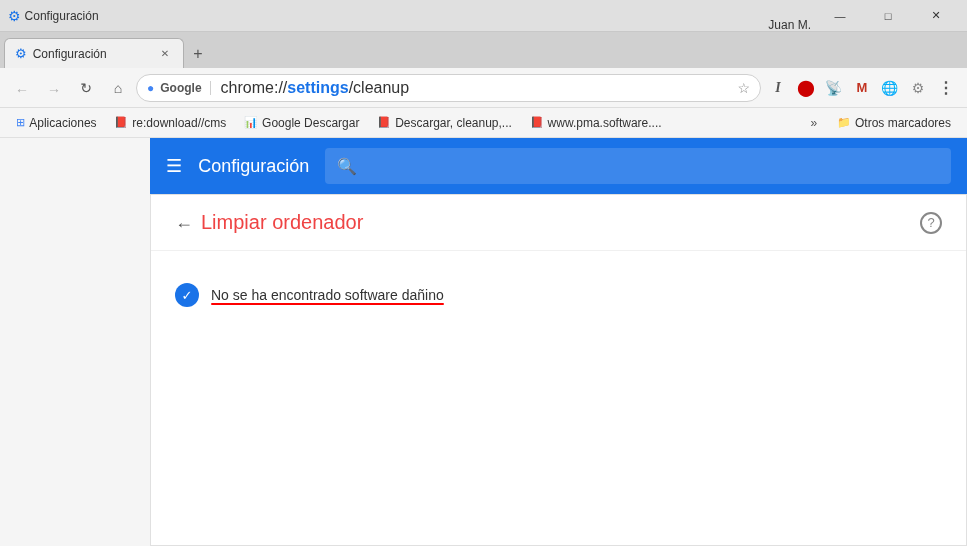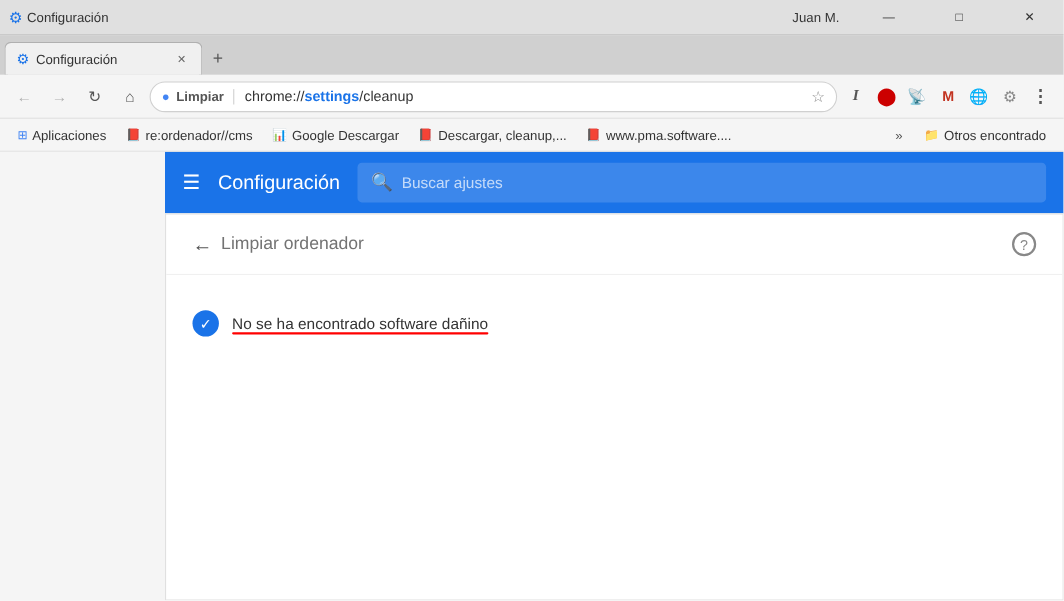--- a/index.html
+++ b/index.html
@@ -5,21 +5,21 @@
     * { margin: 0; padding: 0; box-sizing: border-box; }
     body { width: 967px; height: 546px; overflow: hidden; font-family: 'Segoe UI', Arial, sans-serif; background: #f0f0f0; }
 
     
     .titlebar {
       display: flex; align-items: center; justify-content: space-between;
       background: #e0e0e0; height: 32px; padding: 0 8px;
       border-bottom: 1px solid #c8c8c8;
     }
     .titlebar-left { display: flex; align-items: center; gap: 4px; font-size: 12px; color: #333; }
-    .titlebar-right { display: flex; align-items: center; gap: 18px; }
+    .titlebar-right { display: flex; align-items: flex-end; gap: 2px; }
     .titlebar-btn {
       width: 46px; height: 32px; border: none; background: transparent;
       cursor: pointer; display: flex; align-items: center; justify-content: center;
       font-size: 11px; color: #333;
     }
     .user-name { font-size: 12px; color: #333; margin-right: 4px; }
 
     
     .tabbar {
       display: flex; align-items: flex-end; background: #d0d0d0; height: 36px; padding: 0 4px;
@@ -54,21 +54,21 @@
       color: #555; font-size: 14px;
     }
     .nav-btn.disabled { color: #b0b0b0; cursor: default; }
     .address-bar {
       flex: 1; display: flex; align-items: center; background: white;
       border: 1px solid #d0d0d0; border-radius: 20px; padding: 0 10px;
       height: 28px; gap: 6px;
     }
     .address-bar .chrome-icon { font-size: 12px; color: #555; }
     .address-bar .chrome-label { font-size: 12px; color: #555; font-weight: 600; border-right: 1px solid #d0d0d0; padding-right: 8px; margin-right: 4px; }
-    .address-bar .url { font-size: 13px; color: #333; flex: 1; }
+    .address-bar .url { font-size: 16px; color: #333; flex: 1; }
     .address-bar .star-icon { color: #888; font-size: 14px; cursor: pointer; }
     .toolbar-icons { display: flex; align-items: center; gap: 2px; }
     .toolbar-icon {
       width: 26px; height: 26px; border: none; background: transparent;
       cursor: pointer; border-radius: 50%; display: flex; align-items: center; justify-content: center;
       font-size: 14px; color: #555;
     }
 
     
     .bookmarks-bar {
@@ -123,21 +123,21 @@
       flex: 1; background: white; overflow-y: auto;
       border: 1px solid #e0e0e0; margin: 0;
     }
 
     .content-header {
       display: flex; align-items: center; justify-content: space-between;
       padding: 16px 24px; border-bottom: 1px solid #f0f0f0;
     }
     .back-nav { display: flex; align-items: center; gap: 8px; cursor: pointer; }
     .back-arrow { font-size: 18px; color: #555; }
-    .page-title { font-size: 16px; color: #737373; font-weight: 400; }
+    .page-title { font-size: 20px; color: #ef4444; font-weight: 400; }
     .help-icon { color: #777; font-size: 18px; cursor: pointer; }
 
     .content-body { padding: 32px 24px; }
     .result-row { display: flex; align-items: center; gap: 12px; }
     .check-circle {
       width: 24px; height: 24px; border-radius: 50%; background: #1a73e8;
       display: flex; align-items: center; justify-content: center; flex-shrink: 0;
     }
     .check-mark { color: white; font-size: 13px; }
     .result-text { font-size: 14px; color: #333; position: relative; }
@@ -172,21 +172,21 @@
 </div>
 
 <div class="navbar">
   <button class="nav-btn disabled">←</button>
   <button class="nav-btn disabled">→</button>
   <button class="nav-btn">↻</button>
   <button class="nav-btn">⌂</button>
 
   <div class="address-bar">
     <span class="chrome-icon" style="color:#4285f4;">●</span>
-    <span class="chrome-label">Limpiar</span>
+    <span class="chrome-label">Google</span>
     <span class="url">
       <span>chrome://</span><span style="color:#1a73e8;font-weight:600;">settings</span><span>/cleanup</span>
     </span>
     <span class="star-icon">☆</span>
   </div>
 
   <div class="toolbar-icons">
     <button class="toolbar-icon" style="font-family:serif; font-style:italic; font-weight:bold; color:#555;">I</button>
     <button class="toolbar-icon" style="color:#cc0000; font-size:16px;">⬤</button>
     <button class="toolbar-icon" style="color:#f60; font-size:14px;">📡</button>
@@ -197,55 +197,54 @@
   </div>
 </div>
 
 <div class="bookmarks-bar">
   <div class="bookmark-item">
     <span class="bookmark-icon" style="color:#4285f4;">⊞</span>
     <span>Aplicaciones</span>
   </div>
   <div class="bookmark-item">
     <span class="bookmark-icon" style="color:#c0392b;">📕</span>
-    <span>re:ordenador//cms</span>
+    <span>re:download//cms</span>
   </div>
   <div class="bookmark-item">
     <span class="bookmark-icon" style="color:#e67e22;">📊</span>
     <span>Google Descargar</span>
   </div>
   <div class="bookmark-item">
     <span class="bookmark-icon" style="color:#c0392b;">📕</span>
     <span>Descargar, cleanup,...</span>
   </div>
   <div class="bookmark-item">
     <span class="bookmark-icon" style="color:#c0392b;">📕</span>
     <span>www.pma.software....</span>
   </div>
   <div class="bookmarks-more">
     <span>»</span>
   </div>
   <div class="bookmark-item" style="margin-left:4px;">
     <span class="bookmark-icon" style="color:#e8a000;">📁</span>
-    <span>Otros encontrado</span>
+    <span>Otros marcadores</span>
   </div>
 </div>
 
 <div class="settings-container">
 
   <div class="sidebar"></div>
 
   <div class="main-wrapper">
 
     <div class="settings-header">
       <span class="menu-icon">☰</span>
       <span class="settings-title">Configuración</span>
       <div class="search-box">
         <span class="search-icon-settings">🔍</span>
-        <input class="search-input-settings" type="text" placeholder="Buscar ajustes" style="">
       </div>
     </div>
 
     <div class="content-area">
       <div class="content-header">
         <div class="back-nav">
           <span class="back-arrow">←</span>
           <span class="page-title">Limpiar ordenador</span>
         </div>
         <span class="help-icon" style="width:22px;height:22px;border:2px solid #888;border-radius:50%;display:flex;align-items:center;justify-content:center;font-size:13px;color:#888;">

